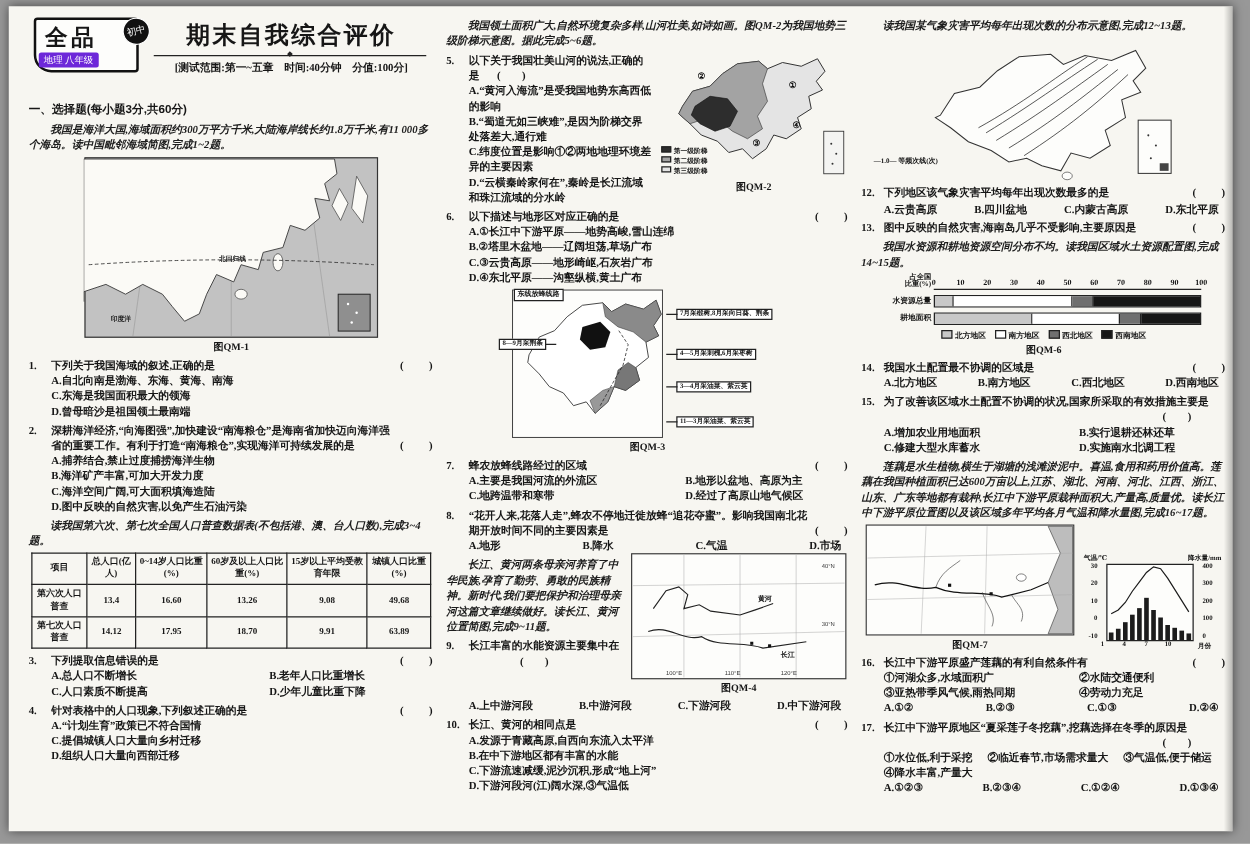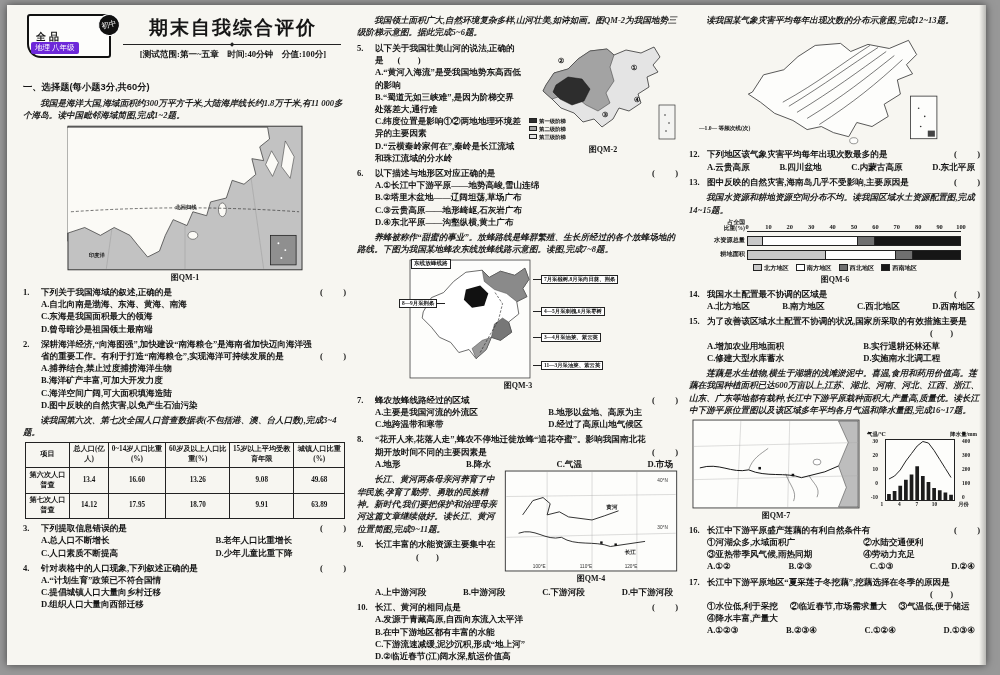--- a/index.html
+++ b/index.html
@@ -8,21 +8,21 @@
   .paper{position:absolute;left:7px;top:5px;width:979px;height:660px;background:#f7f6f1;box-shadow:0 0 8px rgba(0,0,0,.55);overflow:hidden}
   .paper::after{content:"";position:absolute;right:0;top:0;width:7px;height:100%;background:linear-gradient(to right,rgba(0,0,0,0),rgba(0,0,0,.25))}
   .col{position:absolute;top:6px;color:#161616}
   #col1{left:16px;width:324px}
   #col2{left:350px;width:322px}
   #col3{left:682px;width:292px}
 
   
   .hdr{position:relative;height:66px}
   .brand{position:absolute;left:4px;top:3px;width:84px;height:44px;border:2px solid #111;border-radius:3px 3px 3px 14px;background:#fdfdfb}
-  .brand-top{font-family:"Liberation Sans",sans-serif;font-weight:bold;font-size:10px;letter-spacing:3px;padding:14px 0 0 7px}
+  .brand-top{font-family:"Liberation Sans",sans-serif;font-weight:bold;font-size:18px;letter-spacing:3px;padding:2px 0 0 7px}
   .brand-badge{position:absolute;right:-11px;top:-2px;width:22px;height:22px;background:#111;color:#fff;border-radius:50%;font-size:7.5px;display:flex;align-items:center;justify-content:center;transform:rotate(-14deg);border:1px solid #fff}
   .brand-bottom{position:absolute;left:2px;bottom:2px;background:#6d28d9;color:#fff;font-size:7.5px;padding:1px 4px;border-radius:2px;font-family:"Liberation Sans",sans-serif;white-space:nowrap}
   .title{margin-left:96px;text-align:center;font-size:19px;font-weight:bold;letter-spacing:2px;padding-top:4px;font-family:"Liberation Sans",sans-serif}
   .title-rule{height:1px;background:#222;margin:3px 6px 4px 100px;position:relative}
   .title-rule .diamond{position:absolute;left:50%;top:-4px;transform:translateX(-50%);font-size:6px;color:#222;background:transparent}
   .meta{margin-left:96px;text-align:center;font-size:8.6px;font-weight:700}
   .sect{font-size:9.3px;font-weight:bold;font-family:"Liberation Sans",sans-serif;margin-top:4px}
 
   
   .intro{font-size:8.6px;font-style:italic;font-weight:600;line-height:1.45;text-indent:2em;margin-top:3px;color:#1d1d1d}
@@ -70,21 +70,21 @@
   .qm6-ticks span{position:absolute;top:0;transform:translateX(-50%)}
   .qm6-row{display:flex;align-items:center;margin-top:4px}
   .qm6-rowlab{width:38px;text-align:right;padding-right:2px;font-size:6.2px}
   .qm6-track{flex:1;height:10px;display:flex;border:1px solid #222;background:#fff}
   .qm6-seg{height:100%;border-right:1px solid #222}
   .qm6-seg:last-child{border-right:none}
   .qm6-legend{display:flex;justify-content:center;gap:7px;margin-top:4px;font-size:6.2px}
   .qm6-sw{display:inline-block;width:9px;height:7px;border:1px solid #222;margin-right:2px;vertical-align:-1px}
 
   
-  .qm7row{display:flex;justify-content:center;align-items:center;gap:6px;margin-top:2px}
+  .qm7row{display:flex;justify-content:center;align-items:flex-end;gap:6px;margin-top:2px}
   .climate{width:112px;font-size:5.4px;font-weight:700;text-align:left}
   .cl-head{display:flex;justify-content:space-between;padding:0 1px}
   .cl-body{display:flex;margin-top:1px}
   .cl-yl,.cl-yr{display:flex;flex-direction:column;justify-content:space-between;height:62px;line-height:1}
   .cl-yl{width:13px;text-align:right;padding-right:1px}
   .cl-yr{width:17px;padding-left:1px}
   .cl-x{position:relative;height:8px;margin-left:13px;width:70px}
   .cl-x span{position:absolute;transform:translateX(-50%)}
   .cl-x .cl-xlabel{right:-20px;left:auto;transform:none}
 
@@ -235,21 +235,20 @@
     </div>
 
     <div class="q clear">
       <div class="stem"><span class="qno">6.</span><span>以下描述与地形区对应正确的是</span><span class="bracket">(　　)</span></div>
       <div class="opt">A.①长江中下游平原——地势高峻,雪山连绵</div>
       <div class="opt">B.②塔里木盆地——辽阔坦荡,草场广布</div>
       <div class="opt">C.③云贵高原——地形崎岖,石灰岩广布</div>
       <div class="opt">D.④东北平原——沟壑纵横,黄土广布</div>
     </div>
 
-    <p class="intro">养蜂被称作“甜蜜的事业”。放蜂路线是蜂群繁殖、生长所经过的各个放蜂场地的路线。下图为我国某地蜂农东线放蜂线路示意图。读图,完成7~8题。</p>
 
     <div>
       <div class="qm3wrap">
         <svg width="122" height="120" viewBox="0 0 120 118" style="margin-left:10px">
           <rect x="1" y="1" width="118" height="116" fill="#fdfdfb" stroke="#444" stroke-width=".8"></rect>
           <path fill="#fff" stroke="#333" stroke-width=".7" d="M14,52 L22,38 L34,33 L44,22 L56,13 L72,11 L79,18 L90,12 L104,16 L114,9 L118,20 L112,29 L116,37 L106,42 L108,54 L98,62 L101,72 L90,80 L81,77 L76,89 L66,98 L59,89 L49,92 L41,82 L30,77 L22,67 L13,58 Z"></path>
           <path fill="#8a8a8a" stroke="#333" stroke-width=".4" d="M72,11 L79,18 L90,12 L104,16 L114,9 L118,20 L112,29 L116,37 L106,42 L96,34 L84,30 L74,22 Z"></path>
           <path fill="#111" d="M56,30 L70,26 L78,34 L74,46 L62,48 L54,40 Z"></path>
           <path fill="#777" stroke="#333" stroke-width=".4" d="M98,62 L101,72 L90,80 L81,77 L84,64 L92,58 Z"></path>
           <path fill="#999" stroke="#333" stroke-width=".4" d="M66,98 L76,89 L81,77 L72,80 L62,88 Z"></path>
@@ -319,21 +318,21 @@
         <div class="opt">C.下游河段</div>
         <div class="opt">D.中下游河段</div>
       </div>
     </div>
 
     <div class="q">
       <div class="stem"><span class="qno">10.</span><span>长江、黄河的相同点是</span><span class="bracket">(　　)</span></div>
       <div class="opt">A.发源于青藏高原,自西向东流入太平洋</div>
       <div class="opt">B.在中下游地区都有丰富的水能</div>
       <div class="opt">C.下游流速减缓,泥沙沉积,形成“地上河”</div>
-      <div class="opt">D.②临近春节(江)阔水深,航运价值高</div>
+      <div class="opt">D.下游河段河(江)阔水深,③气温低</div>
     </div>
 
   </div>
 
   <div class="col" id="col3">
     <p class="intro">读我国某气象灾害平均每年出现次数的分布示意图,完成12~13题。</p>
 
     <div class="fig">
       <svg width="218" height="116" viewBox="0 0 215 114">
         <path fill="#fdfdfb" stroke="#333" stroke-width=".8" d="M26,62 L37,45 L57,40 L71,27 L88,16 L113,14 L123,22 L140,15 L161,19 L180,11 L188,25 L178,35 L184,44 L169,50 L172,64 L156,74 L160,86 L144,96 L129,92 L121,106 L106,102 L94,96 L80,99 L66,90 L48,83 L34,72 L22,64 Z"></path>

